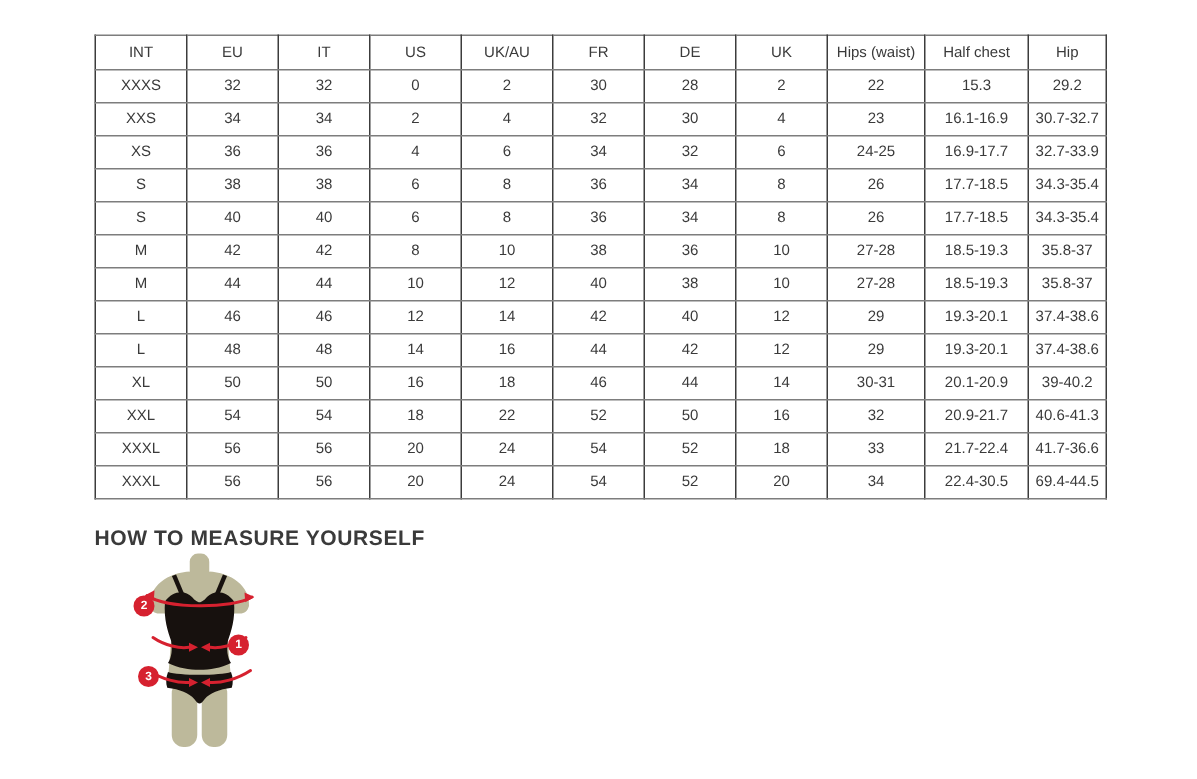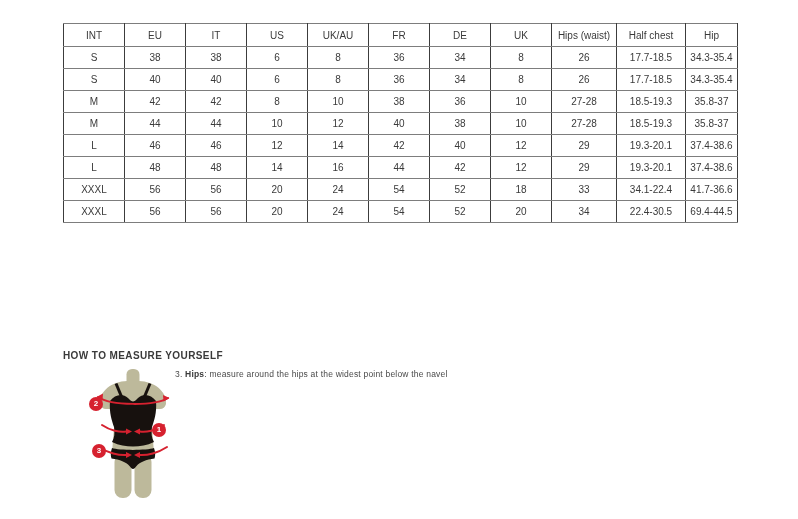--- a/index.html
+++ b/index.html
@@ -44,21 +44,21 @@
 
   
   .measure {
     position: absolute;
     left: 63px;
     top: 350px;
     width: 680px;
     height: 160px;
   }
   .measure-title {
-    font-size: 10px;
+    font-size: 14px;
     font-weight: bold;
     letter-spacing: 0.4px;
     color: var(--text-dark, #3a3a3a);
   }
   .figure {
     position: absolute;
     left: 20px;
     top: 18px;
     width: 110px;
     height: 135px;
@@ -125,20 +125,59 @@
           <th>FR</th>
           <th>DE</th>
           <th>UK</th>
           <th>Hips (waist)</th>
           <th>Half chest</th>
           <th>Hip</th>
         </tr>
       </thead>
       <tbody>
         <tr>
+          <td>XXXS</td>
+          <td>32</td>
+          <td>32</td>
+          <td>0</td>
+          <td>2</td>
+          <td>30</td>
+          <td>28</td>
+          <td>2</td>
+          <td>22</td>
+          <td>15.3</td>
+          <td>29.2</td>
+        </tr>
+        <tr>
+          <td>XXS</td>
+          <td>34</td>
+          <td>34</td>
+          <td>2</td>
+          <td>4</td>
+          <td>32</td>
+          <td>30</td>
+          <td>4</td>
+          <td>23</td>
+          <td>16.1-16.9</td>
+          <td>30.7-32.7</td>
+        </tr>
+        <tr>
+          <td>XS</td>
+          <td>36</td>
+          <td>36</td>
+          <td>4</td>
+          <td>6</td>
+          <td>34</td>
+          <td>32</td>
+          <td>6</td>
+          <td>24-25</td>
+          <td>16.9-17.7</td>
+          <td>32.7-33.9</td>
+        </tr>
+        <tr>
           <td>S</td>
           <td>38</td>
           <td>38</td>
           <td>6</td>
           <td>8</td>
           <td>36</td>
           <td>34</td>
           <td>8</td>
           <td>26</td>
           <td>17.7-18.5</td>
@@ -203,30 +242,56 @@
           <td>14</td>
           <td>16</td>
           <td>44</td>
           <td>42</td>
           <td>12</td>
           <td>29</td>
           <td>19.3-20.1</td>
           <td>37.4-38.6</td>
         </tr>
         <tr>
+          <td>XL</td>
+          <td>50</td>
+          <td>50</td>
+          <td>16</td>
+          <td>18</td>
+          <td>46</td>
+          <td>44</td>
+          <td>14</td>
+          <td>30-31</td>
+          <td>20.1-20.9</td>
+          <td>39-40.2</td>
+        </tr>
+        <tr>
+          <td>XXL</td>
+          <td>54</td>
+          <td>54</td>
+          <td>18</td>
+          <td>22</td>
+          <td>52</td>
+          <td>50</td>
+          <td>16</td>
+          <td>32</td>
+          <td>20.9-21.7</td>
+          <td>40.6-41.3</td>
+        </tr>
+        <tr>
           <td>XXXL</td>
           <td>56</td>
           <td>56</td>
           <td>20</td>
           <td>24</td>
           <td>54</td>
           <td>52</td>
           <td>18</td>
           <td>33</td>
-          <td>34.1-22.4</td>
+          <td>21.7-22.4</td>
           <td>41.7-36.6</td>
         </tr>
         <tr>
           <td>XXXL</td>
           <td>56</td>
           <td>56</td>
           <td>20</td>
           <td>24</td>
           <td>54</td>
           <td>52</td>
@@ -273,17 +338,16 @@
         <path d="M43,84 L49,87 L43,90 Z" style="fill:var(--accent-red,#d6212f)"></path>
         <path d="M84,79 C75,85 64,87.5 57,87" stroke-width="2" fill="none" stroke-linecap="round" style="stroke:var(--accent-red,#d6212f)"></path>
         <path d="M57,84 L51,87 L57,90 Z" style="fill:var(--accent-red,#d6212f)"></path>
       </svg>
       <div class="marker marker-2">2</div>
       <div class="marker marker-1">1</div>
       <div class="marker marker-3">3</div>
     </div>
 
     <ol class="steps">
-        <li class="step"><span>3. </span><b>Hips</b><span>: measure around the hips at the widest point below the navel</span></li>
       </ol>
   </div>
 
 </div>
 
 </body></html>

